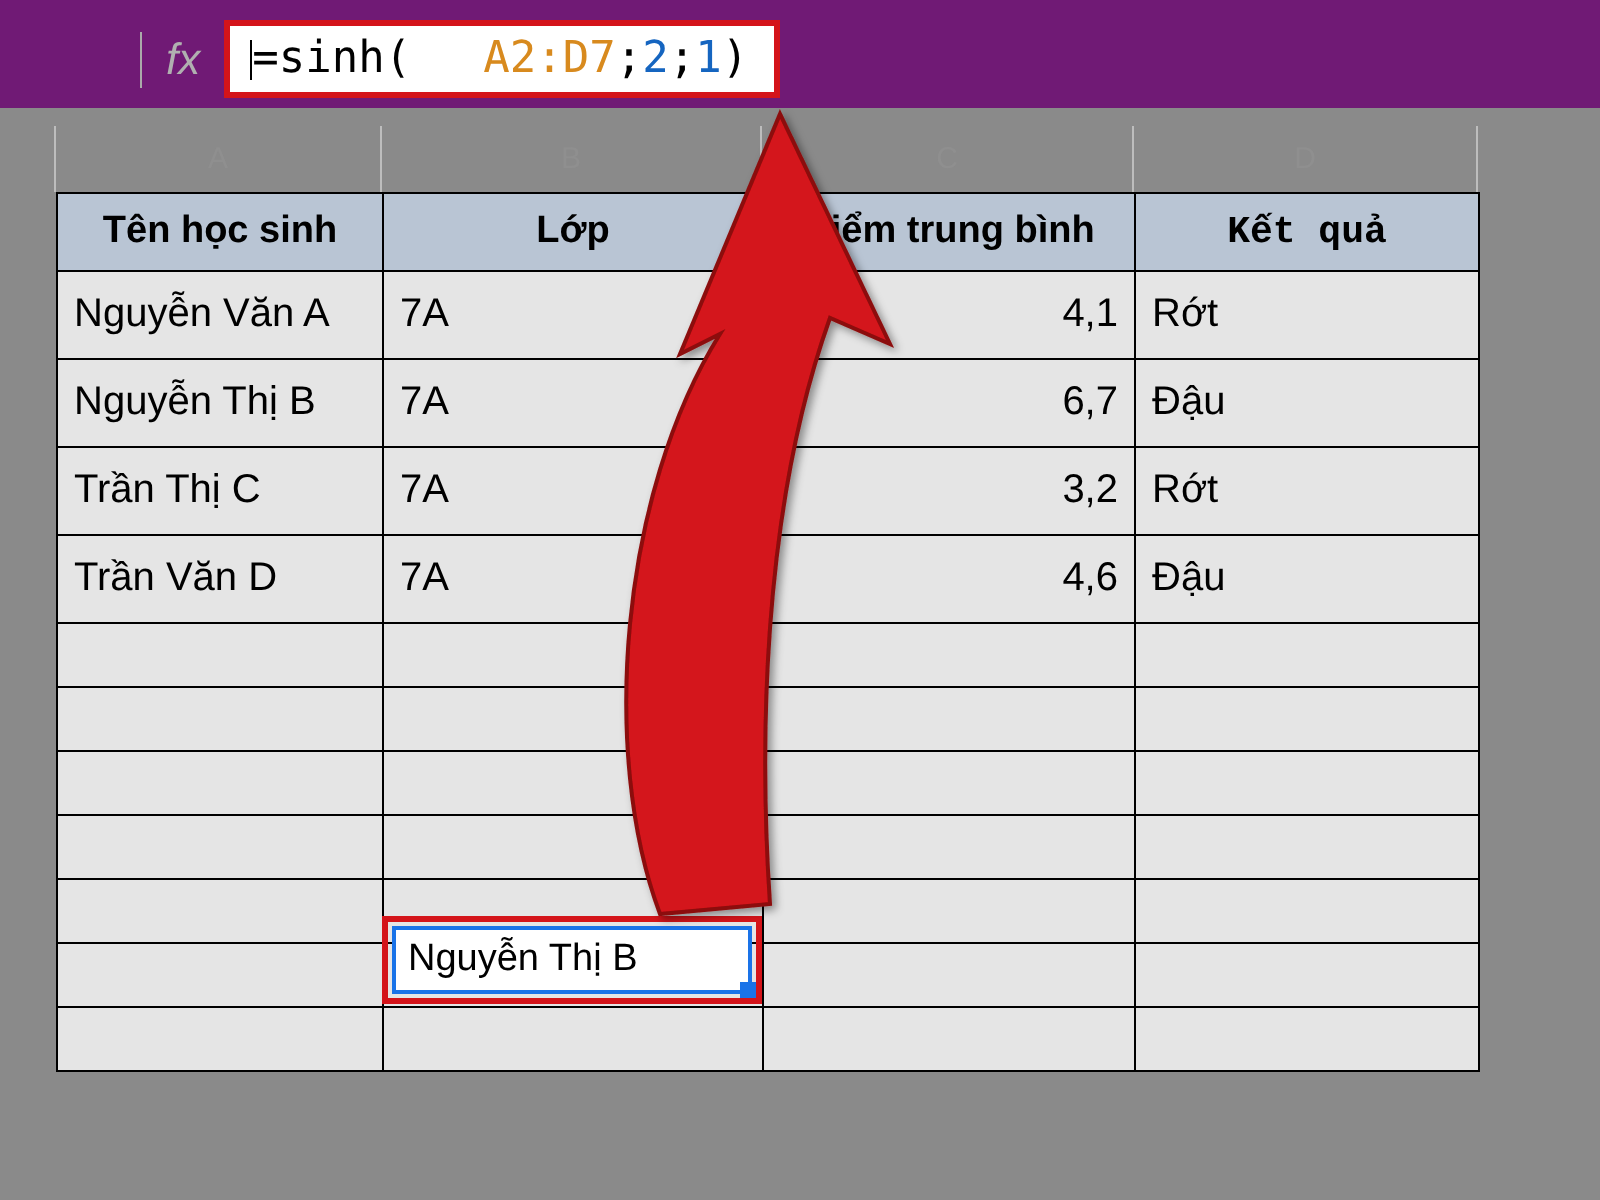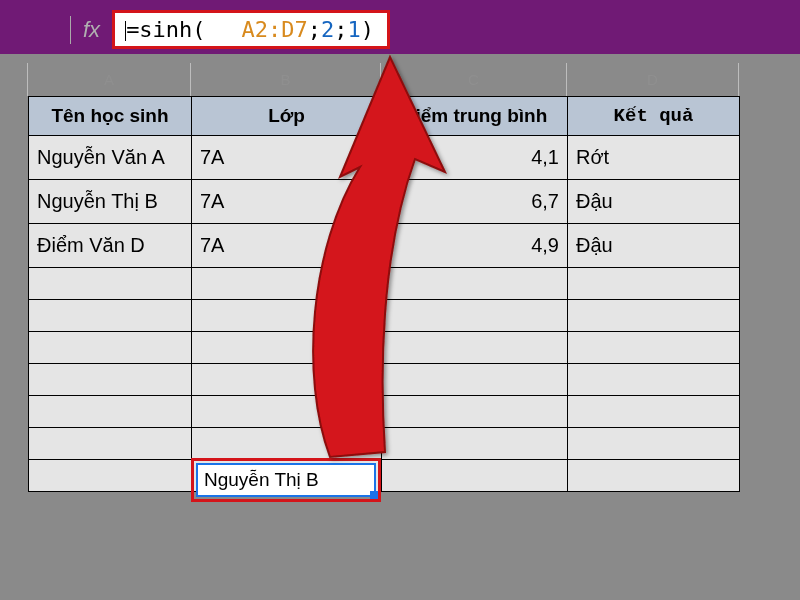--- a/index.html
+++ b/index.html
@@ -179,23 +179,29 @@
       <td class="num">4,1</td>
       <td>Rớt</td>
     </tr>
     <tr>
       <td>Nguyễn Thị B</td>
       <td>7A</td>
       <td class="num">6,7</td>
       <td>Đậu</td>
     </tr>
     <tr>
-      <td>Điểm Văn D</td>
-      <td>7A</td>
-      <td class="num">4,9</td>
+      <td>Trần Thị C</td>
+      <td>7A</td>
+      <td class="num">3,2</td>
+      <td>Rớt</td>
+    </tr>
+    <tr>
+      <td>Trần Văn D</td>
+      <td>7A</td>
+      <td class="num">4,6</td>
       <td>Đậu</td>
     </tr>
     <tr class="blank-rows">
       <td></td>
           <td></td>
           <td></td>
           <td></td>
     </tr>
     <tr class="blank-rows">
       <td></td>

